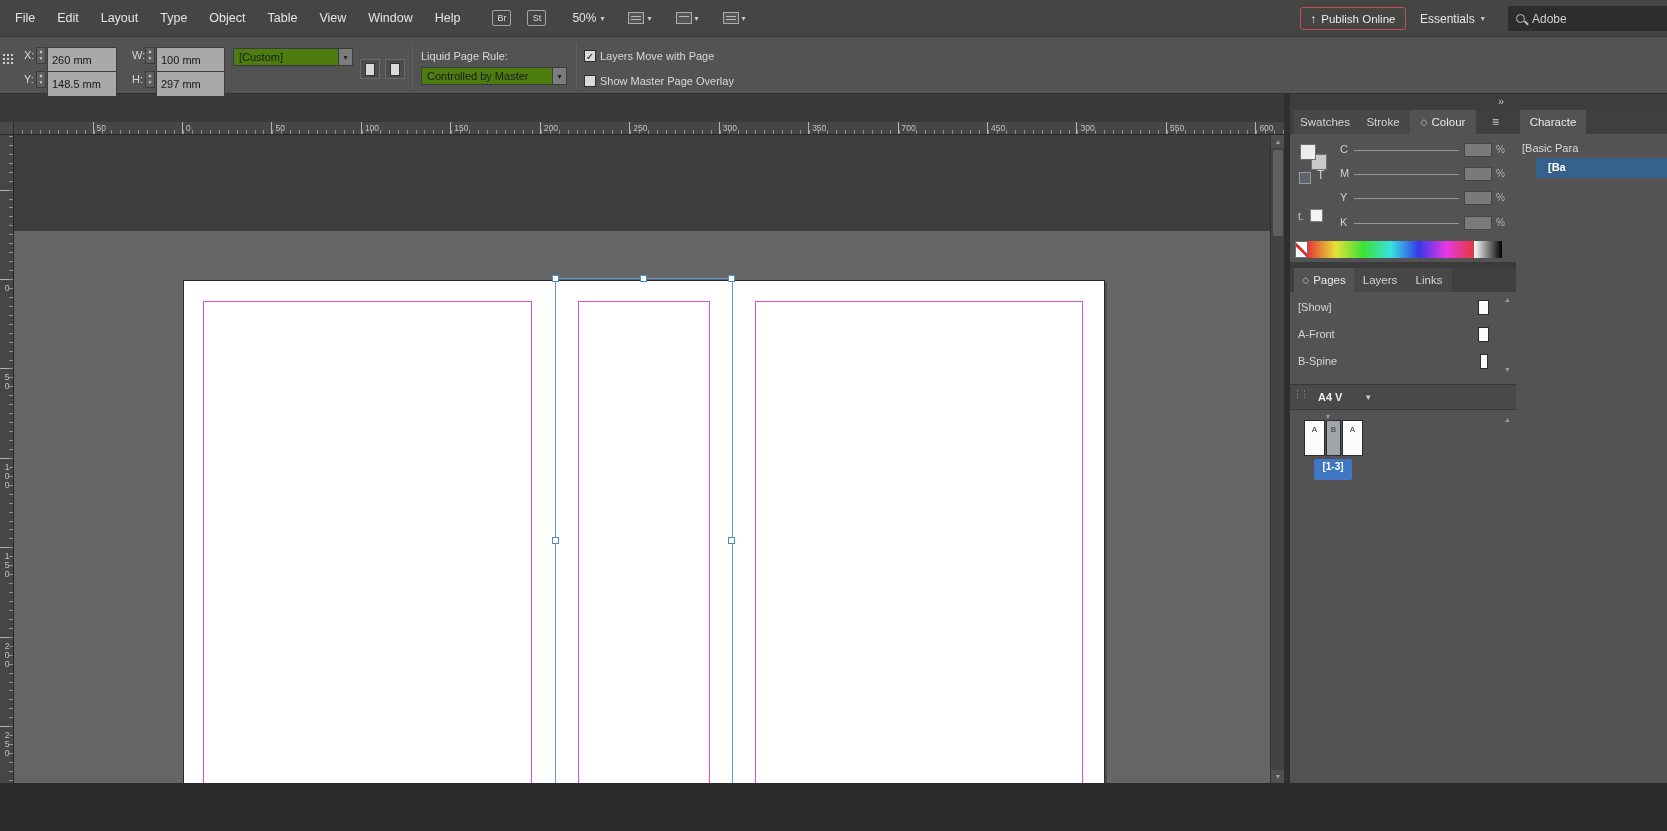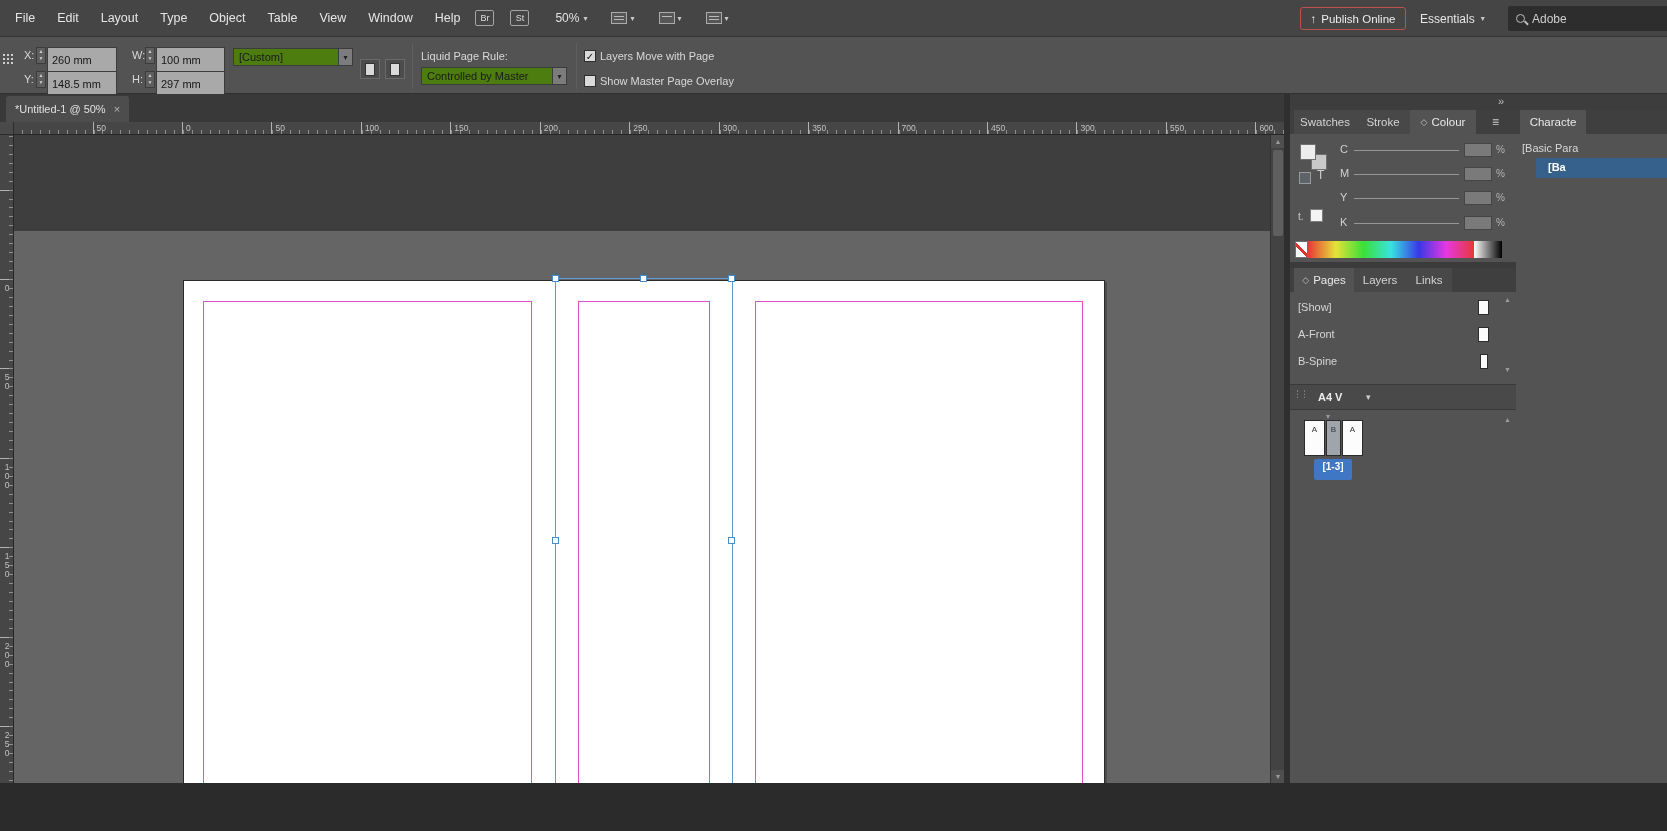--- a/index.html
+++ b/index.html
@@ -122,21 +122,21 @@
     <span class="menu-item" style="margin-left:4px">File</span>
     <span class="menu-item">Edit</span>
     <span class="menu-item">Layout</span>
     <span class="menu-item">Type</span>
     <span class="menu-item">Object</span>
     <span class="menu-item">Table</span>
     <span class="menu-item">View</span>
     <span class="menu-item">Window</span>
     <span class="menu-item">Help</span>
 
-    <span class="mini-btn" style="margin-left:4px">Br</span>
+    <span class="mini-btn" style="margin-left:21px">Br</span>
     <span class="mini-btn" style="margin-left:16px">St</span>
 
     <span class="zoom-ctl">
       <span>50%</span>
       <span class="dd-arrow">▾</span>
     </span>
 
     <span class="tool-dd">
       <span class="tool-icon">
           <i></i>
@@ -223,26 +223,20 @@
 
     <div class="vdiv" style="left:576px"></div>
 
     <span class="checkbox" style="left:584px;top:13px">✓</span>
     <span class="cb-label" style="left:600px;top:13px">Layers Move with Page</span>
 
     <span class="checkbox empty" style="left:584px;top:38px"></span>
     <span class="cb-label" style="left:600px;top:38px">Show Master Page Overlay</span>
   </div>
 
-  <div id="tabbar">
-    <div id="doc-tab">
-      <span>*Untitled-1 @ 50%</span>
-      <span class="close">×</span>
-    </div>
-  </div>
 
   <div id="ruler-corner"></div>
   <div id="hruler">
       <span class="hlabel" style="left: 82.55px;">50</span>
       <span class="hlabel" style="left: 172px;">0</span>
       <span class="hlabel" style="left: 261.45px;">50</span>
       <span class="hlabel" style="left: 350.9px;">100</span>
       <span class="hlabel" style="left: 440.35px;">150</span>
       <span class="hlabel" style="left: 529.8px;">200</span>
       <span class="hlabel" style="left: 619.25px;">250</span>

